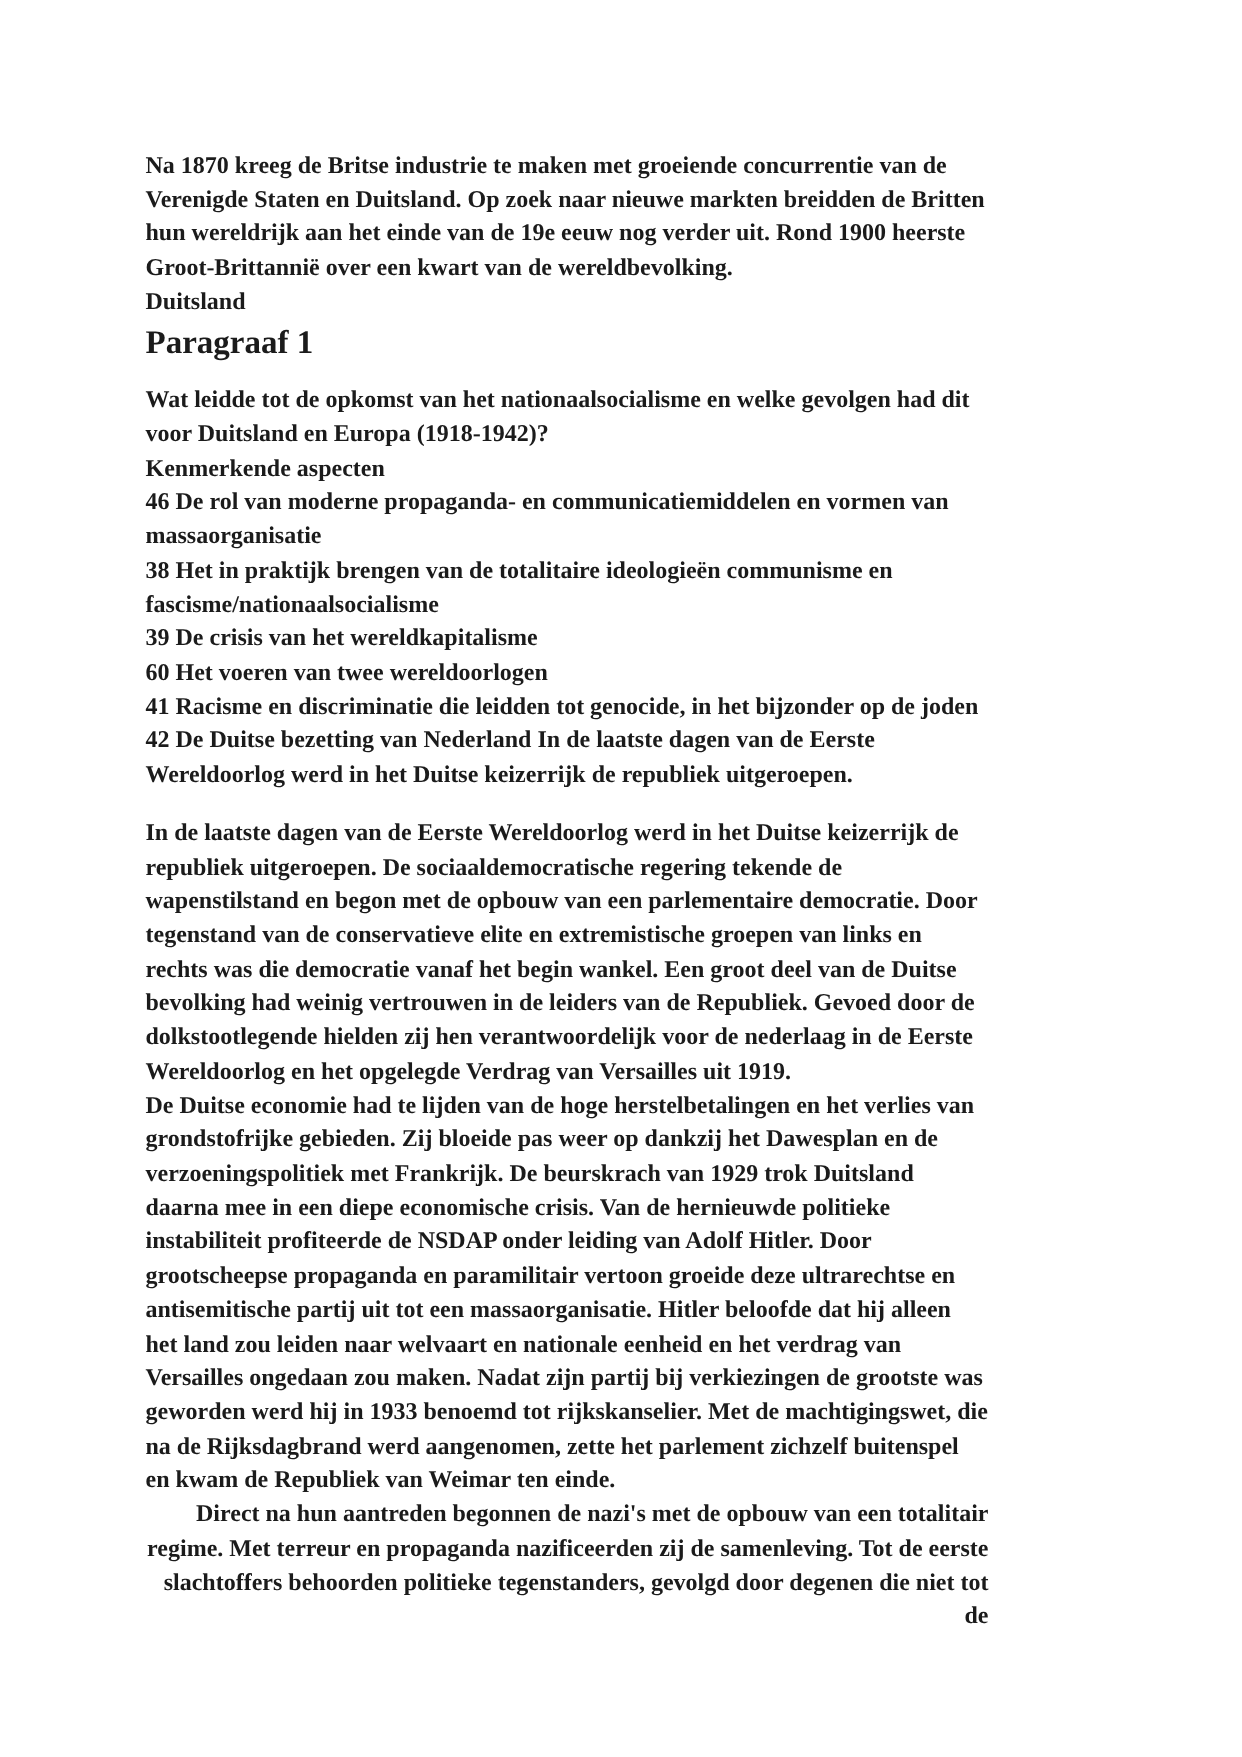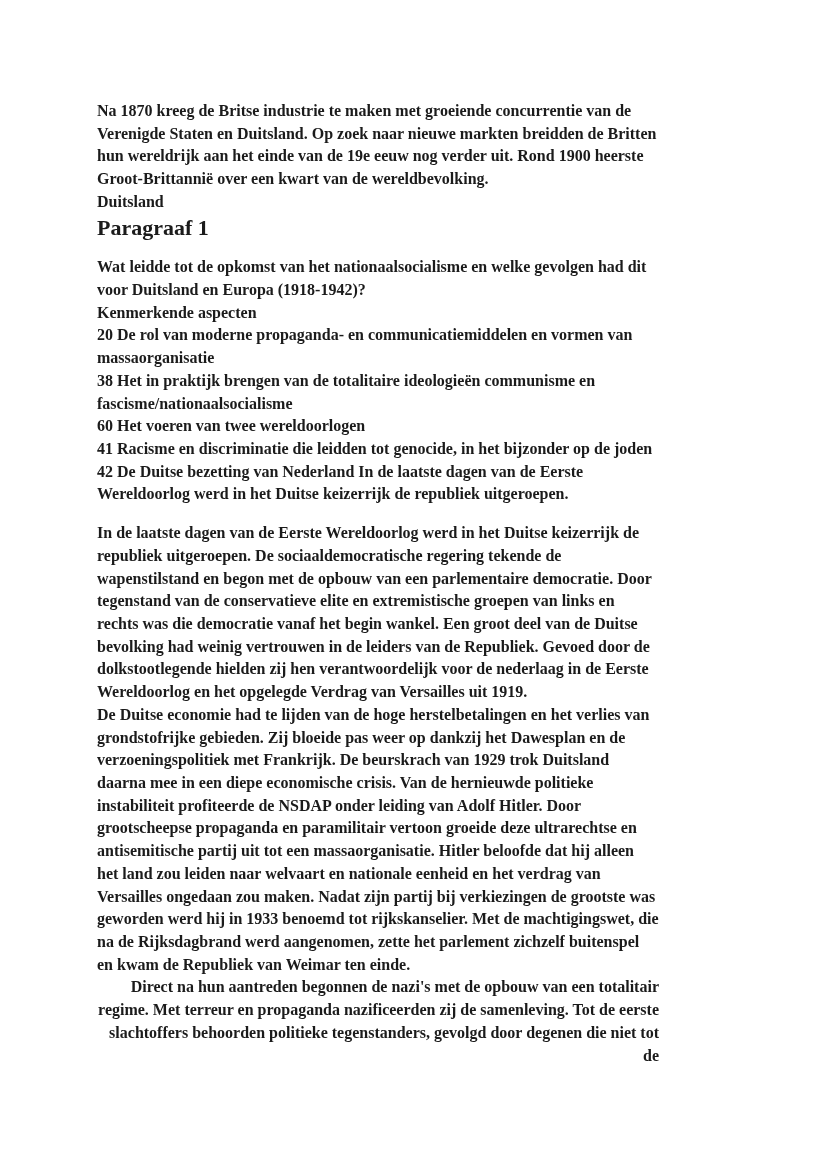--- a/index.html
+++ b/index.html
@@ -54,22 +54,23 @@
 
     <p class="section-label">Duitsland</p>
 
     <h1 class="heading">Paragraaf 1</h1>
 
     <p class="question">Wat leidde tot de opkomst van het nationaalsocialisme en welke gevolgen had dit voor Duitsland en Europa (1918-1942)?</p>
 
     <p class="subheading">Kenmerkende aspecten</p>
 
     <div class="aspects">
-      <p>20 De rol van moderne propaganda- en communicatiemiddelen en vormen van massaorganisatie</p>
+      <p>46 De rol van moderne propaganda- en communicatiemiddelen en vormen van massaorganisatie</p>
       <p>38 Het in praktijk brengen van de totalitaire ideologieën communisme en fascisme/nationaalsocialisme</p>
+      <p>39 De crisis van het wereldkapitalisme</p>
       <p>60 Het voeren van twee wereldoorlogen</p>
       <p>41 Racisme en discriminatie die leidden tot genocide, in het bijzonder op de joden</p>
       <p>42 De Duitse bezetting van Nederland In de laatste dagen van de Eerste Wereldoorlog werd in het Duitse keizerrijk de republiek uitgeroepen.</p>
     </div>
 
     <p class="body-paragraph">In de laatste dagen van de Eerste Wereldoorlog werd in het Duitse keizerrijk de republiek uitgeroepen. De sociaaldemocratische regering tekende de wapenstilstand en begon met de opbouw van een parlementaire democratie. Door tegenstand van de conservatieve elite en extremistische groepen van links en rechts was die democratie vanaf het begin wankel. Een groot deel van de Duitse bevolking had weinig vertrouwen in de leiders van de Republiek. Gevoed door de dolkstootlegende hielden zij hen verantwoordelijk voor de nederlaag in de Eerste Wereldoorlog en het opgelegde Verdrag van Versailles uit 1919.</p>
 
     <p class="body-paragraph">De Duitse economie had te lijden van de hoge herstelbetalingen en het verlies van grondstofrijke gebieden. Zij bloeide pas weer op dankzij het Dawesplan en de verzoeningspolitiek met Frankrijk. De beurskrach van 1929 trok Duitsland daarna mee in een diepe economische crisis. Van de hernieuwde politieke instabiliteit profiteerde de NSDAP onder leiding van Adolf Hitler. Door grootscheepse propaganda en paramilitair vertoon groeide deze ultrarechtse en antisemitische partij uit tot een massaorganisatie. Hitler beloofde dat hij alleen het land zou leiden naar welvaart en nationale eenheid en het verdrag van Versailles ongedaan zou maken. Nadat zijn partij bij verkiezingen de grootste was geworden werd hij in 1933 benoemd tot rijkskanselier. Met de machtigingswet, die na de Rijksdagbrand werd aangenomen, zette het parlement zichzelf buitenspel en kwam de Republiek van Weimar ten einde.</p>
 
     <p class="body-paragraph">Direct na hun aantreden begonnen de nazi's met de opbouw van een totalitair regime. Met terreur en propaganda nazificeerden zij de samenleving. Tot de eerste slachtoffers behoorden politieke tegenstanders, gevolgd door degenen die niet tot de</p>

